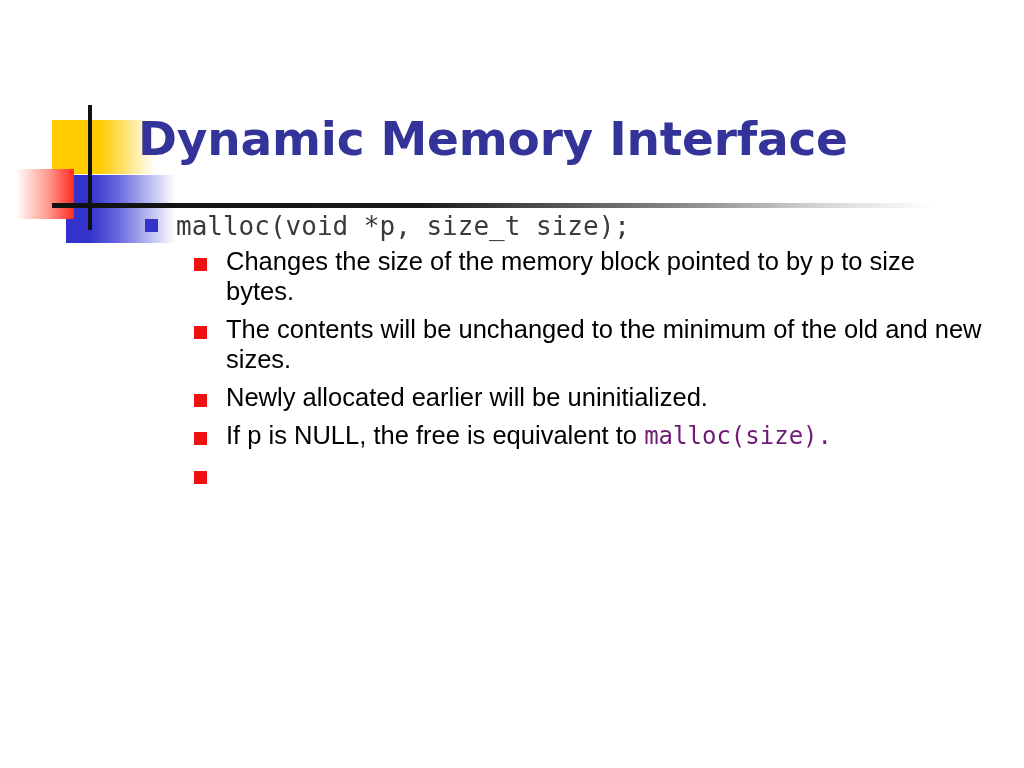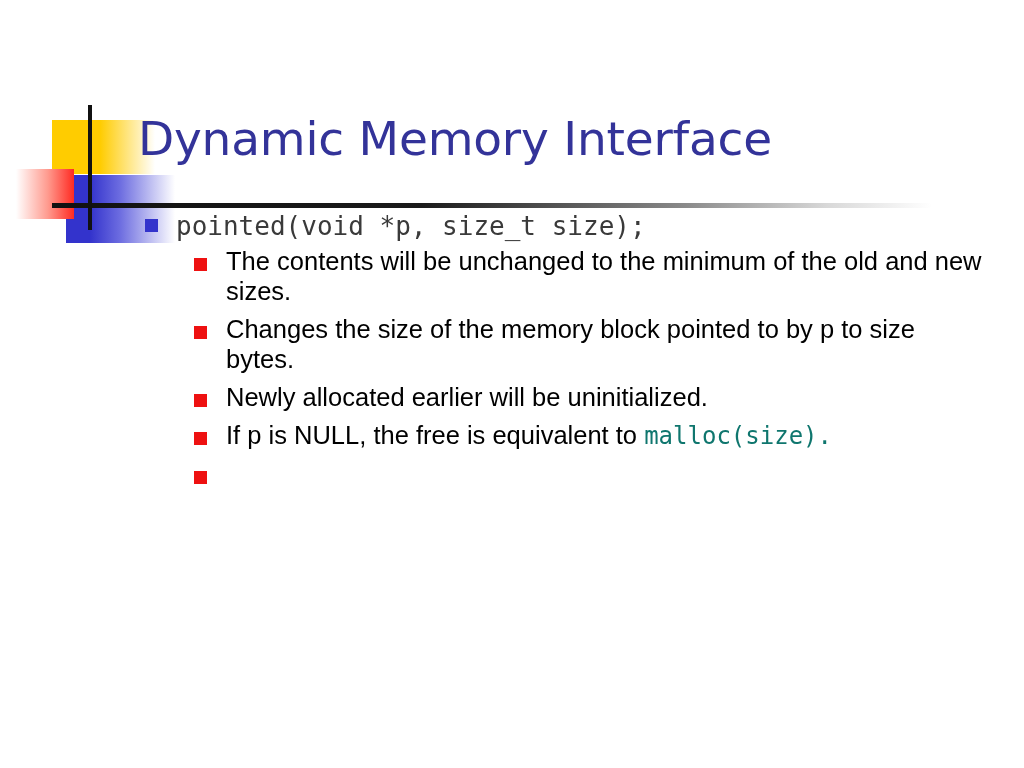--- a/index.html
+++ b/index.html
@@ -105,21 +105,21 @@
 
   
   .title {
     position: absolute;
     left: 138px;
     top: 114px;
     font-size: 47px;
     line-height: 1.05;
     color: #333399;
     font-family: "DejaVu Sans", sans-serif;
-    font-weight: 400;
+    font-weight: 700;
     letter-spacing: -0.2px;
     white-space: nowrap;
   }
 
   
   .body-block {
     position: absolute;
     left: 0;
     top: 208px;
     width: 1024px;
@@ -163,21 +163,21 @@
   .lvl2 .text {
     font-family: "Liberation Sans", sans-serif;
     font-size: 25.5px;
     line-height: 30px;
     color: #000000;
     font-weight: 400;
   }
   .lvl2 .text .code {
     font-family: "DejaVu Sans Mono", "Liberation Mono", monospace;
     font-size: 24px;
-    color: #0f766e;
+    color: #701a75;
     letter-spacing: 0px;
   }
 </style>
 </head>
 <body>
 
 <div class="slide">
 
   <div class="deco">
     <div class="deco-yellow"></div>
@@ -190,25 +190,25 @@
     <div class="deco-hline"></div>
     <div class="deco-vline"></div>
   </div>
 
   <div class="title">Dynamic Memory Interface</div>
 
   <div class="body-block">
 
     <div class="lvl1">
       <span class="mark"></span>
-      <span class="text">pointed(void *p, size_t size);</span>
+      <span class="text">malloc(void *p, size_t size);</span>
     </div>
 
     <div id="bullet-list">
+        <div class="lvl2"><span class="mark"></span><span class="text"><span>Changes the size of the memory block pointed to by p to size bytes.</span></span></div>
         <div class="lvl2"><span class="mark"></span><span class="text"><span>The contents will be unchanged to the minimum of the old and new sizes.</span></span></div>
-        <div class="lvl2"><span class="mark"></span><span class="text"><span>Changes the size of the memory block pointed to by p to size bytes.</span></span></div>
         <div class="lvl2"><span class="mark"></span><span class="text"><span>Newly allocated earlier will be uninitialized.</span></span></div>
         <div class="lvl2"><span class="mark"></span><span class="text"><span>If p is NULL, the free is equivalent to </span><span class="code">malloc(size).</span></span></div>
         <div class="lvl2"><span class="mark"></span></div>
       </div>
 
   </div>
 </div>
 
 </body></html>

